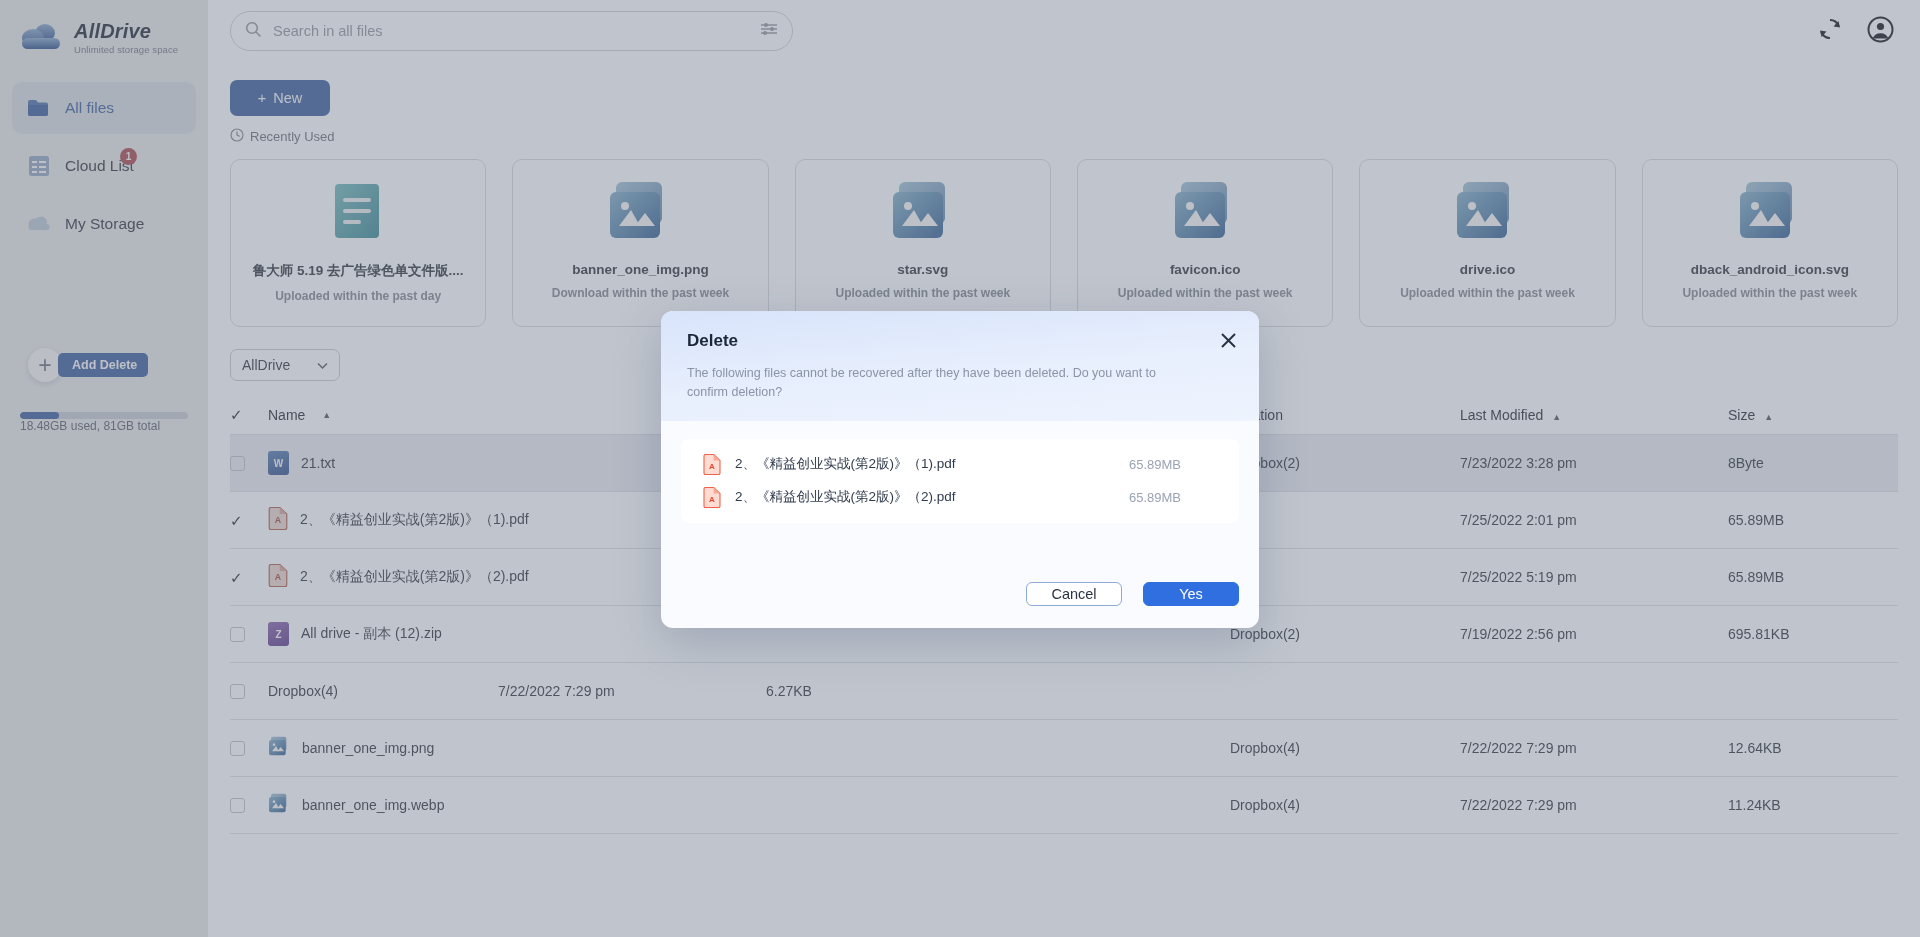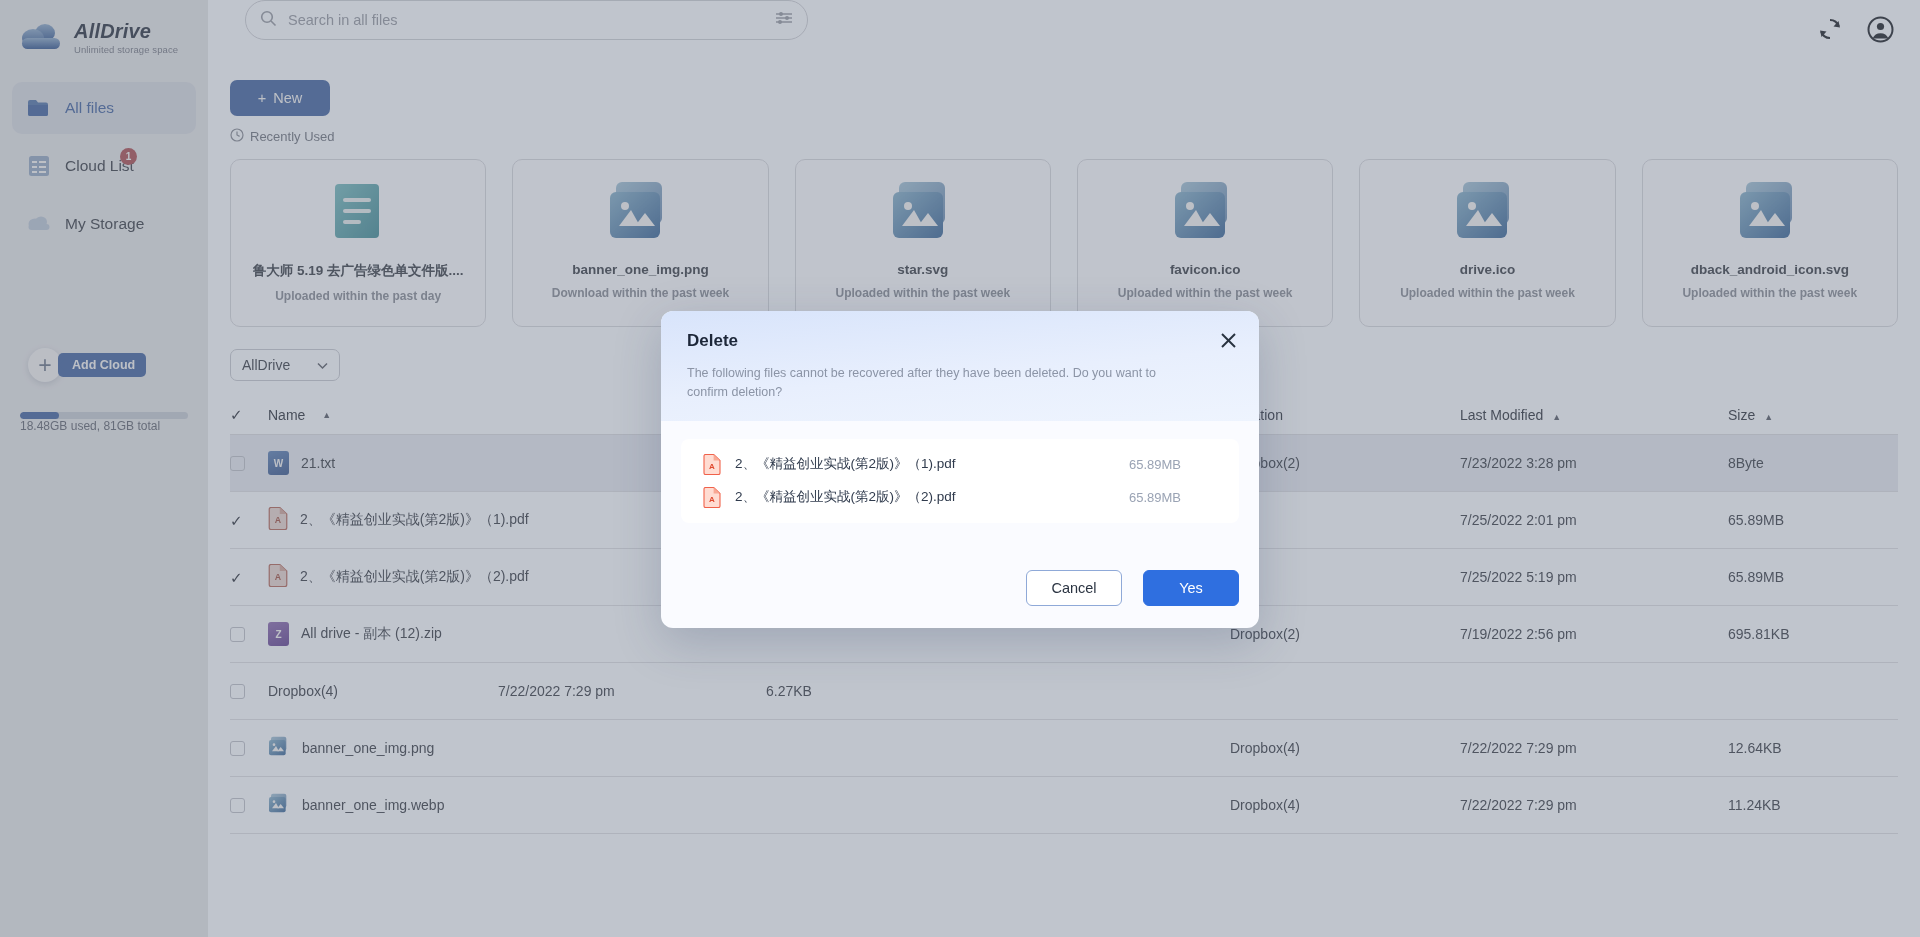--- a/index.html
+++ b/index.html
@@ -78,21 +78,21 @@
   .storage { position: absolute; left: 20px; top: 412px; width: 168px; }
   .storage-bar {
     height: 7px; border-radius: 4px; background: #ccd6e6; overflow: hidden;
   }
   .storage-fill { height: 100%; background: #2f6fe0; border-radius: 4px; }
   .storage-text { font-size: 12px; color: #646f84; }
 
   
   .topbar {
     position: absolute; left: 208px; top: 0; right: 0; height: 62px;
-    display: flex;  padding-left: 15px;
+    display: flex; align-items: center;
   }
   .search {
     margin-left: 22px; width: 563px; height: 40px;
     border: 1px solid #d4dae5; border-radius: 21px;
     display: flex; align-items: center; padding: 0 14px;
     background: transparent;
   }
   .search-input {
     flex: 1; border: 0; outline: 0; background: transparent;
     font-size: 14.5px; color: #3c4758; margin-left: 11px;
@@ -200,21 +200,21 @@
     font-size: 13.5px; color: #303b4d;
   }
   .file-row .fl-icon { width: 18px; height: 21px; flex: none; margin-right: 14px; }
   .file-row .fl-name { flex: 1; white-space: nowrap; overflow: hidden; text-overflow: ellipsis; }
   .file-row .fl-size { width: 88px; flex: none; color: #9aa3b4; font-size: 13px; }
   .modal-foot {
     margin-top: auto; padding: 0 20px 22px 0;
     display: flex; justify-content: flex-end; gap: 21px;
   }
   .btn {
-    height: 36px; border-radius: 6px; font-size: 14.5px;
+    height: 24px; border-radius: 6px; font-size: 14.5px;
     font-family: inherit; cursor: pointer; padding: 0 26px;
     display: flex; align-items: center; justify-content: center;
   }
   .btn-cancel { width: 96px; background: #fff; border: 1px solid #8fa9d8; color: #2b3442; }
   .btn-yes { width: 96px; background: #2f6fe0; border: 1px solid #2f6fe0; color: #fff; }
 </style>
 </head>
 <body>
 
 <div id="app">
@@ -272,21 +272,21 @@
             <ellipse cx="9" cy="13" rx="6.5" ry="5.5" fill="#bcd3f0"></ellipse>
             <rect x="2.5" y="13" width="21" height="6" rx="3" fill="#bcd3f0"></rect>
           </svg>
         </span>
         <span>My Storage</span>
       </div>
     </div>
 
     <div class="addcloud">
       <div class="addcloud-circle">+</div>
-      <div class="addcloud-tag">Add Cloud</div>
+      <div class="addcloud-tag">Add Delete</div>
     </div>
 
     <div class="storage">
       <div class="storage-bar">
         <div class="storage-fill" id="storage-fill" style="width: 23%;"></div>
       </div>
       <div class="storage-text">18.48GB used, 81GB total</div>
     </div>
   </div>
 

